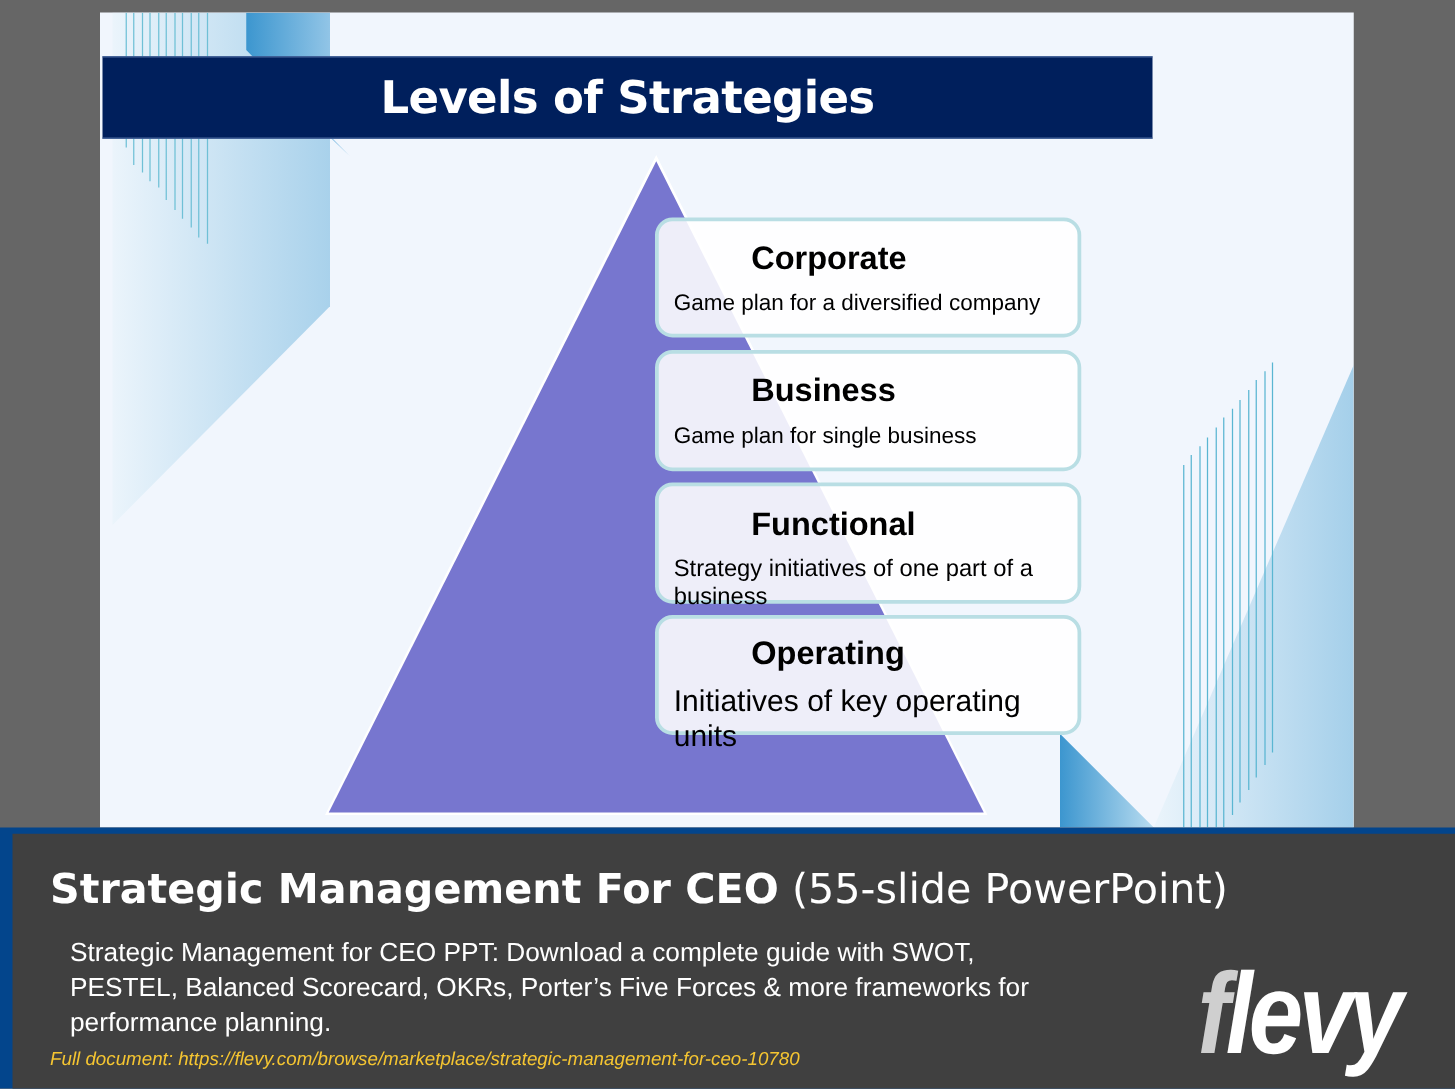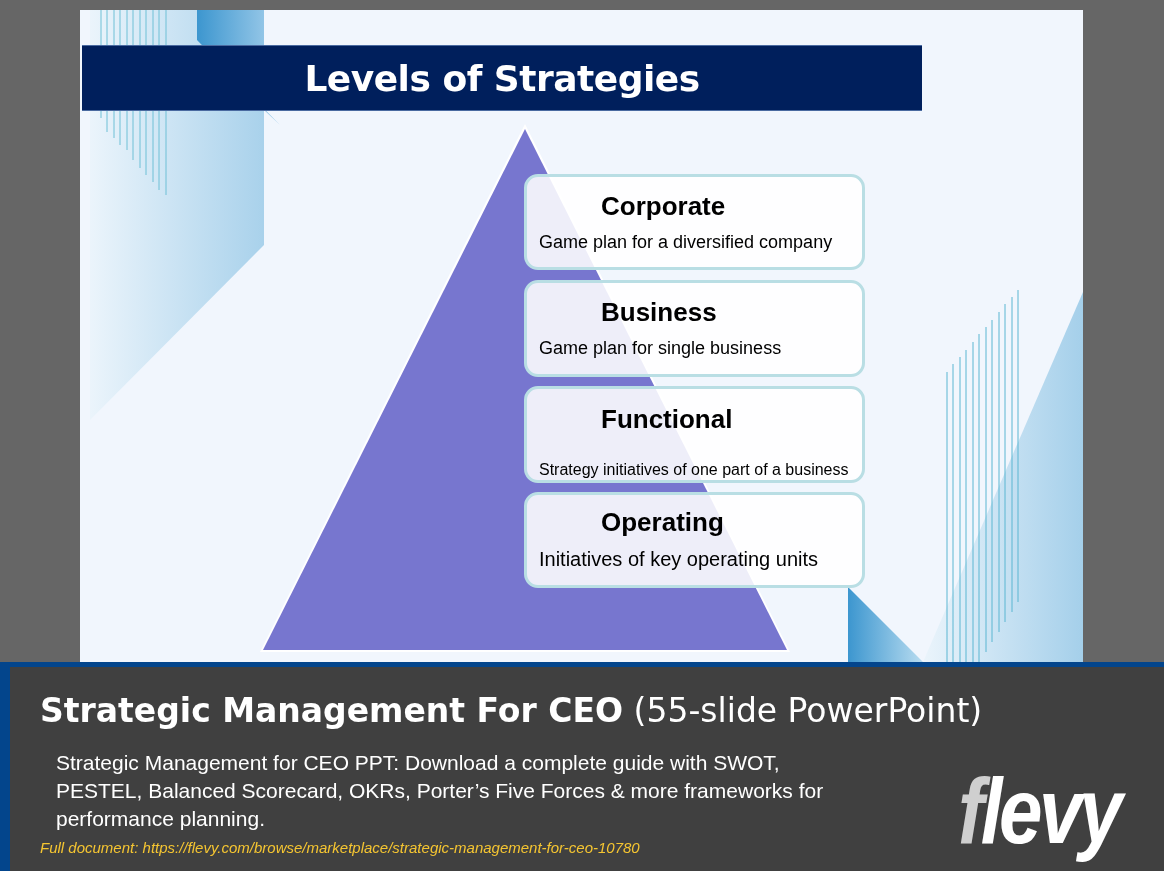--- a/index.html
+++ b/index.html
@@ -97,25 +97,25 @@
   <div class="card" style="top:164px;height:96px;">
     <div class="head" style="top:14px;">Corporate</div>
     <div class="desc" style="top:55px;font-size:18px;">Game plan for a diversified company</div>
   </div>
   <div class="card" style="top:270px;height:97px;">
     <div class="head" style="top:14px;">Business</div>
     <div class="desc" style="top:55px;font-size:18px;">Game plan for single business</div>
   </div>
   <div class="card" style="top:376px;height:97px;">
     <div class="head" style="top:15px;">Functional</div>
-    <div class="desc" style="top:72px;font-size:16px;">Strategy initiatives of one part of a business</div>
+    <div class="desc" style="top:56px;font-size:19px;">Strategy initiatives of one part of a business</div>
   </div>
   <div class="card" style="top:482px;height:96px;">
     <div class="head" style="top:12px;">Operating</div>
-    <div class="desc" style="top:53px;font-size:20px;text-align:center;">Initiatives of key operating units</div>
+    <div class="desc" style="top:53px;font-size:24px;">Initiatives of key operating units</div>
   </div>
 </div>
 
 <div class="banner">
   <div class="banner-inner">
     <div class="b-title">
       <b>Strategic Management For CEO</b>
       <span class="light">(55-slide PowerPoint)</span>
     </div>
     <div class="b-desc">Strategic Management for CEO PPT: Download a complete guide with SWOT, PESTEL, Balanced Scorecard, OKRs, Porter’s Five Forces &amp; more frameworks for performance planning.</div>

